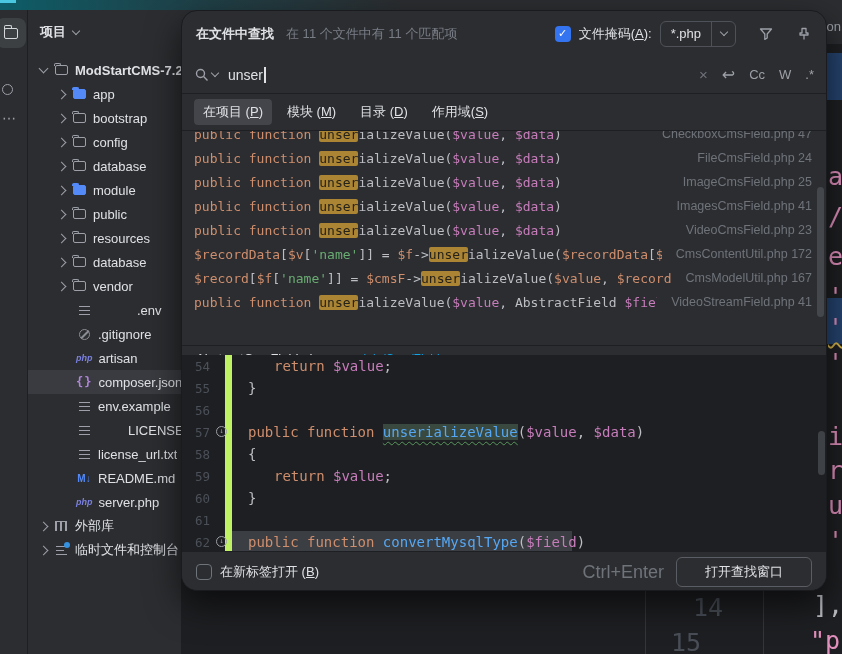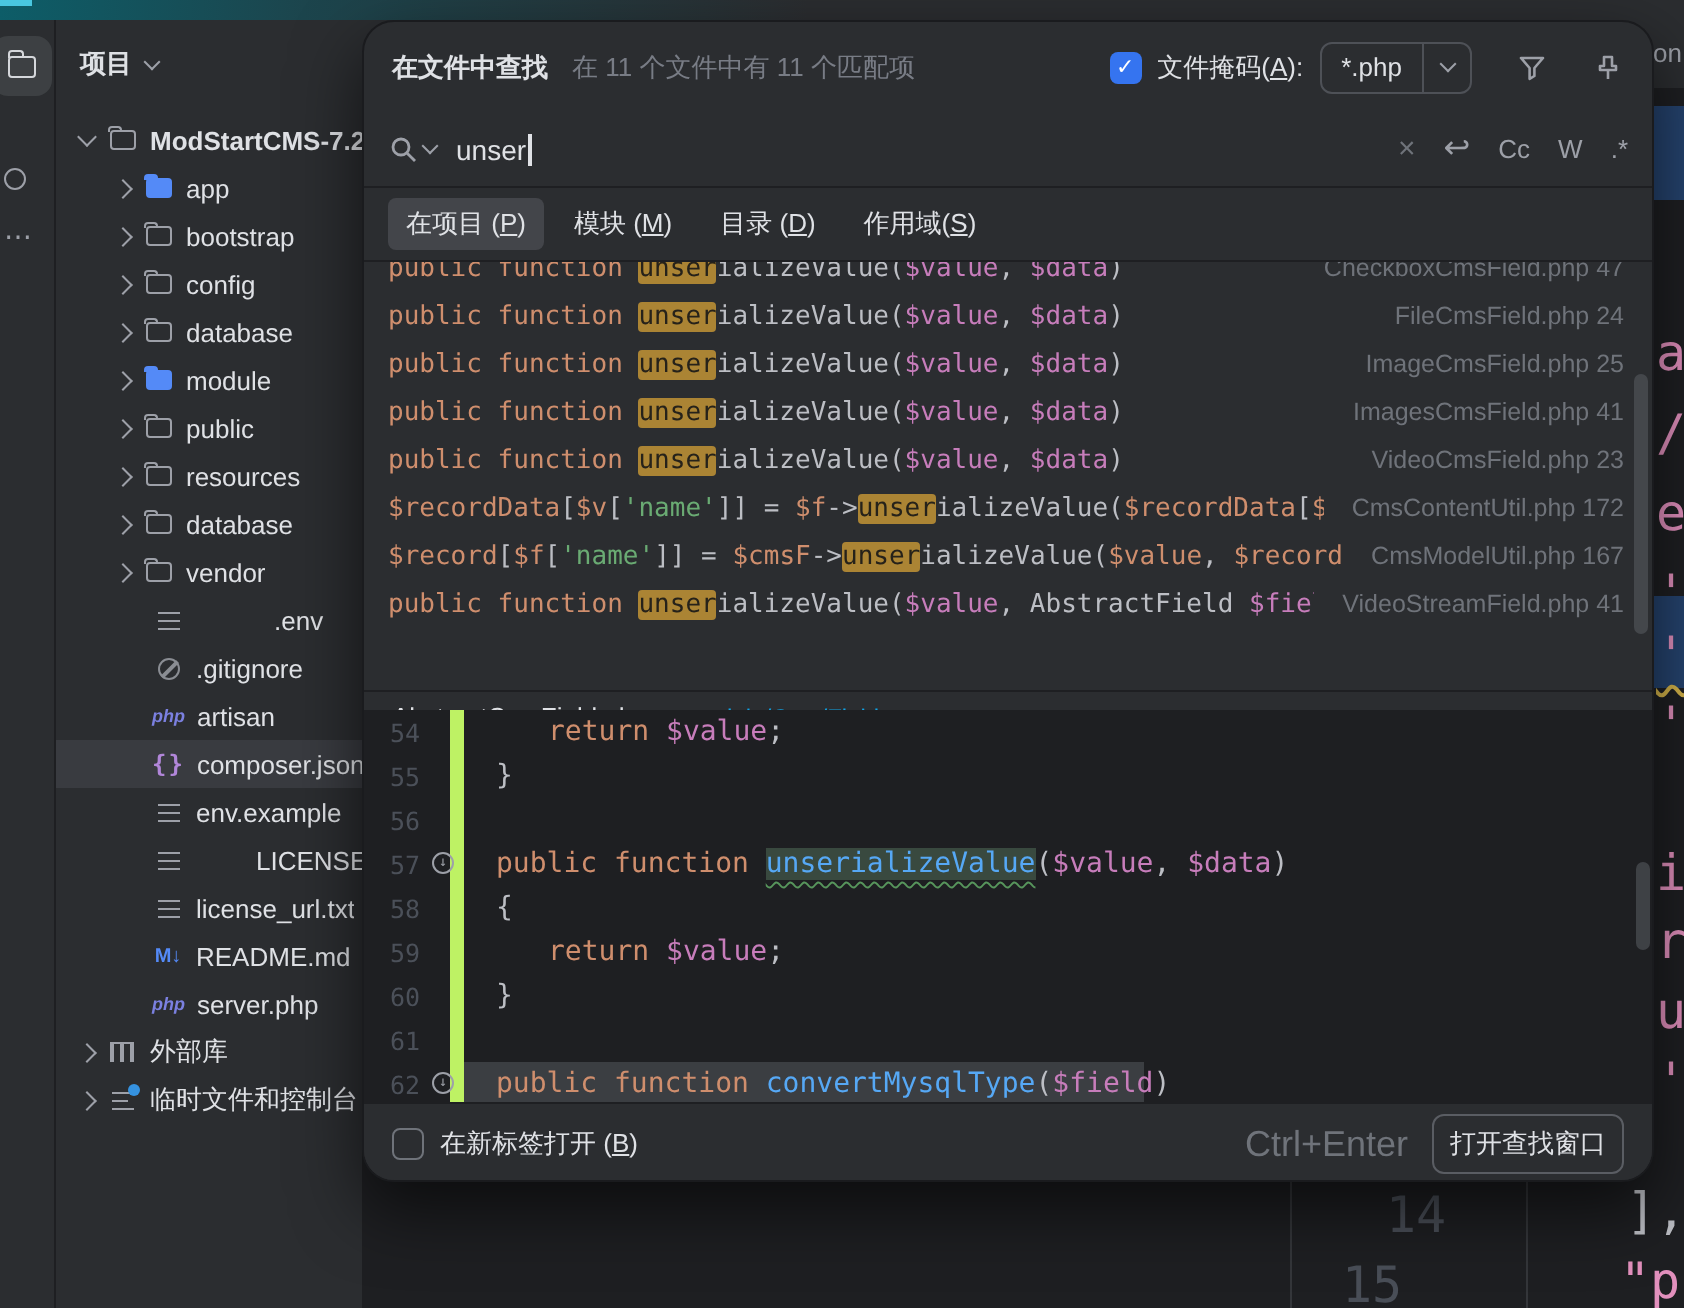--- a/index.html
+++ b/index.html
@@ -107,21 +107,21 @@
   .code-text { position:relative; white-space:pre; z-index:1; }
   .line-bar { position:absolute; left:50px; top:0; width:340px; height:100%; background:#3b3e42; z-index:0; }
   .c-fn { color:#56a8f5;margin-top:24px; }
   .c-fnhl { color:#56a8f5; background:#39493f; text-decoration:underline wavy #57965c 1px; text-underline-offset:4px; }
   .prev-thumb { position:absolute; right:1px; top:420px; width:7px; height:44px; background:#5a5d63; opacity:.55; border-radius:4px; }
 
   .dlg-footer { position:absolute; left:0; top:540px; width:100%; height:41px; display:flex; align-items:center; padding:0 14px; border-top:1px solid #1e1f22; background:#2b2d30; }
   .cbx-empty { width:16px; height:16px; border:1.5px solid #6f737a; border-radius:4px; }
   .foot-label { font-size:13px; color:#dfe1e5; margin-left:8px; flex:1 1 auto; }
   .shortcut { font-size:18px; color:#6f737a; margin-right:12px; }
-  .open-btn { font-size:13px; color:#dfe1e5; border:1px solid #5a5d63; border-radius:6px; padding:5px 8px; background:transparent; white-space:nowrap; }
+  .open-btn { font-size:13px; color:#dfe1e5; border:1px solid #5a5d63; border-radius:6px; padding:5px 28px; background:transparent; white-space:nowrap; }
 
   u { text-decoration:underline; }
   svg { display:block; }
 </style>
 </head>
 <body>
 
 <div class="screen">
 
   <div class="topbar">

